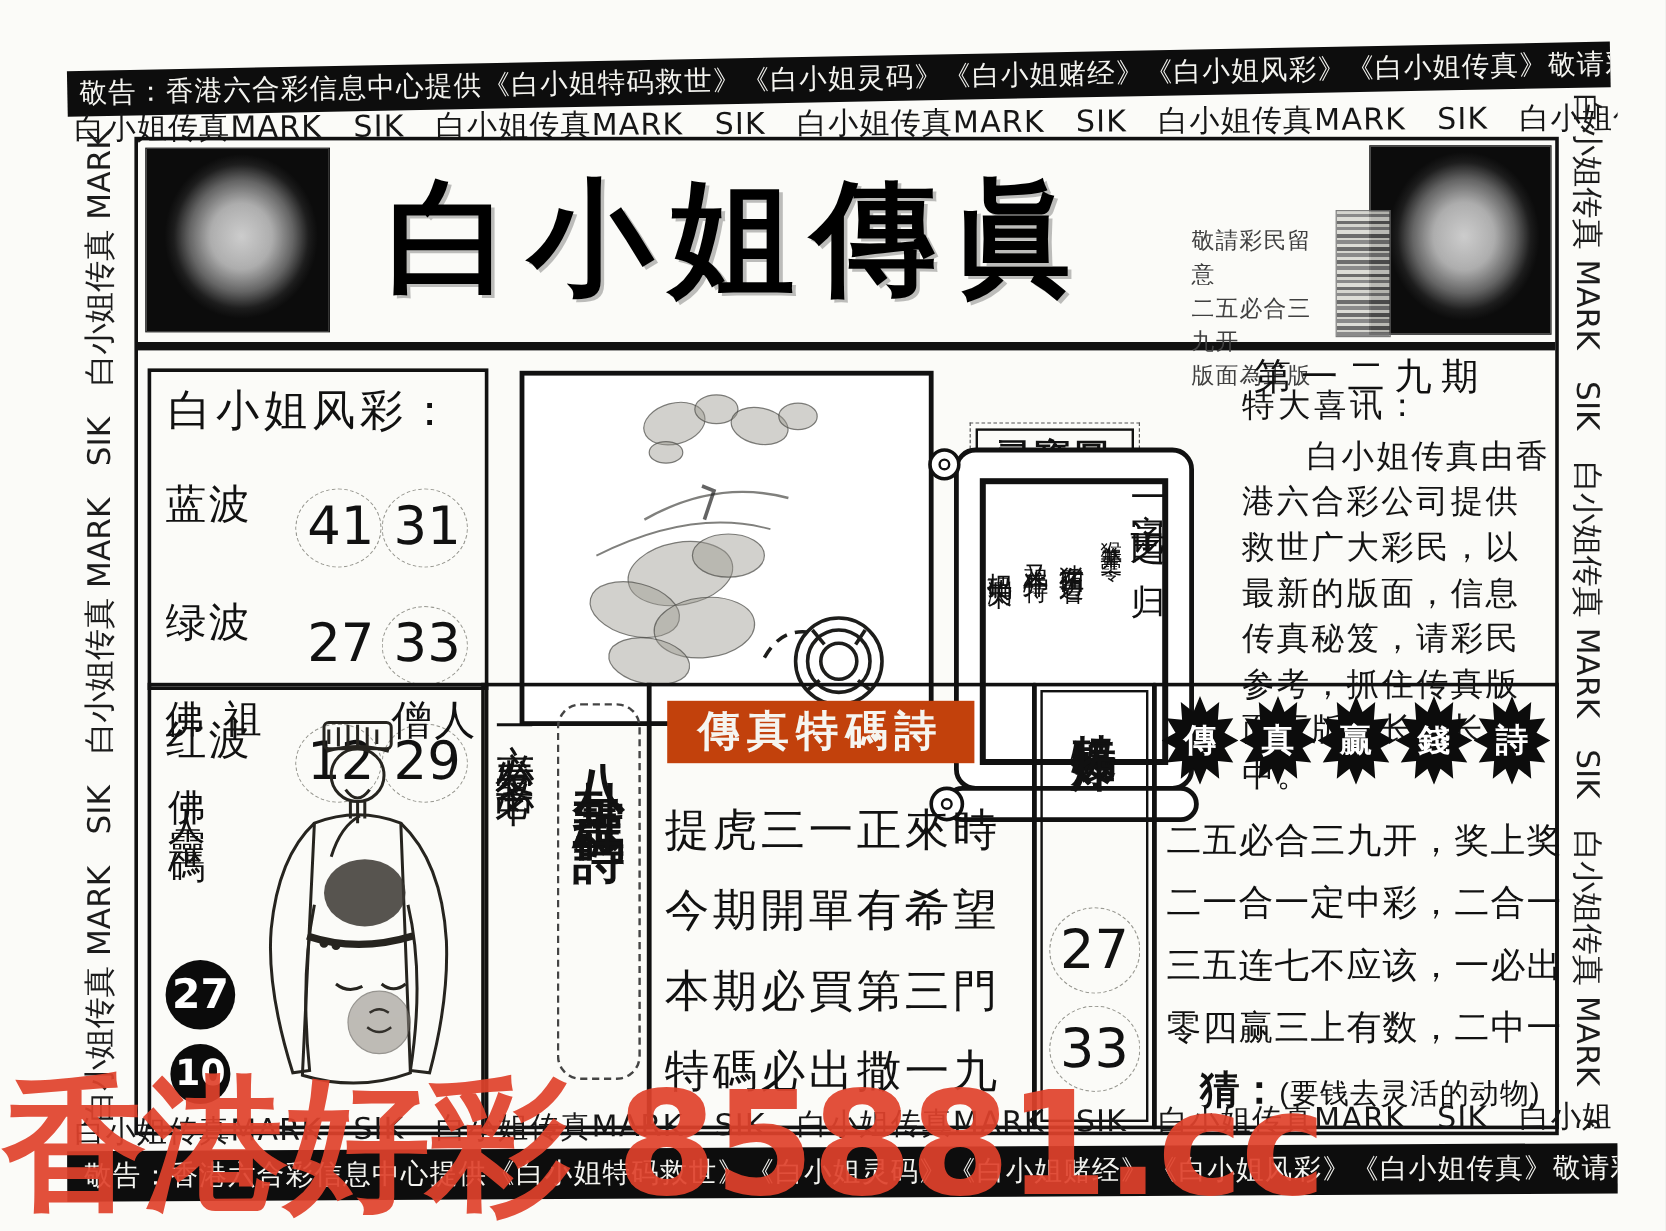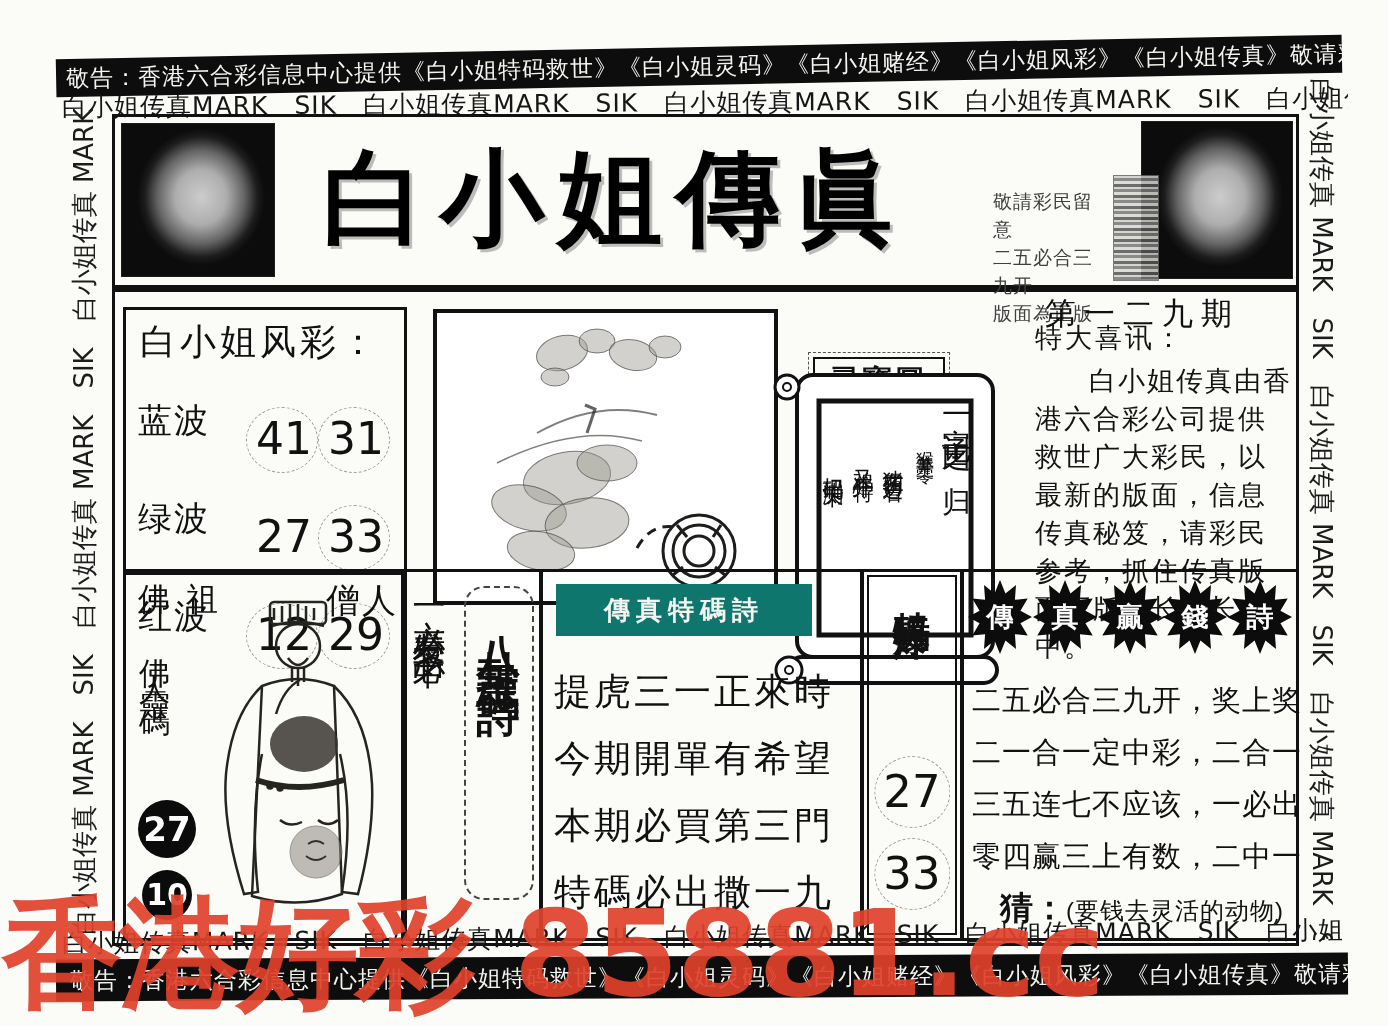--- a/index.html
+++ b/index.html
@@ -156,22 +156,22 @@
     writing-mode:vertical-rl; font-family:"DejaVu Serif", serif;
     font-size:43px; font-weight:bold; letter-spacing:14px;
   }
   
   .faxpoem{
     position:absolute; left:424px; top:452px; width:318px; height:366px;
     border:3px solid #111;
   }
   .faxpoem .f-title{
     position:absolute; left:14px; top:12px; width:256px; height:52px;
-    background:#0f766e; color:#f5f5f0; text-align:center; line-height:52px;
-    font-family:"DejaVu Serif", serif; font-size:26px; letter-spacing:6px; font-weight:bold;
+    background:#c2410c; color:#f5f5f0; text-align:center; line-height:52px;
+    font-family:"DejaVu Serif", serif; font-size:35px; letter-spacing:6px; font-weight:bold;
   }
   .faxpoem .f-lines{
     position:absolute; left:12px; top:86px; font-family:Liberation Sans, sans-serif;
     font-size:37px; line-height:67px; letter-spacing:3px; white-space:nowrap;
   }
   
   .burst{
     position:absolute; left:746px; top:452px; width:96px; height:366px;
     border:3px solid #111;
   }

